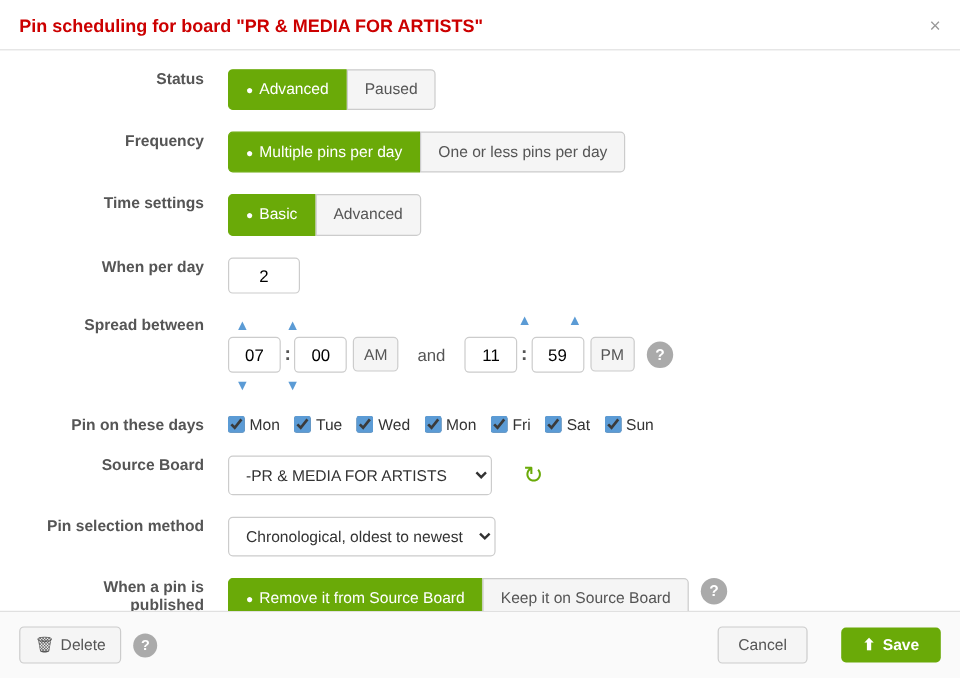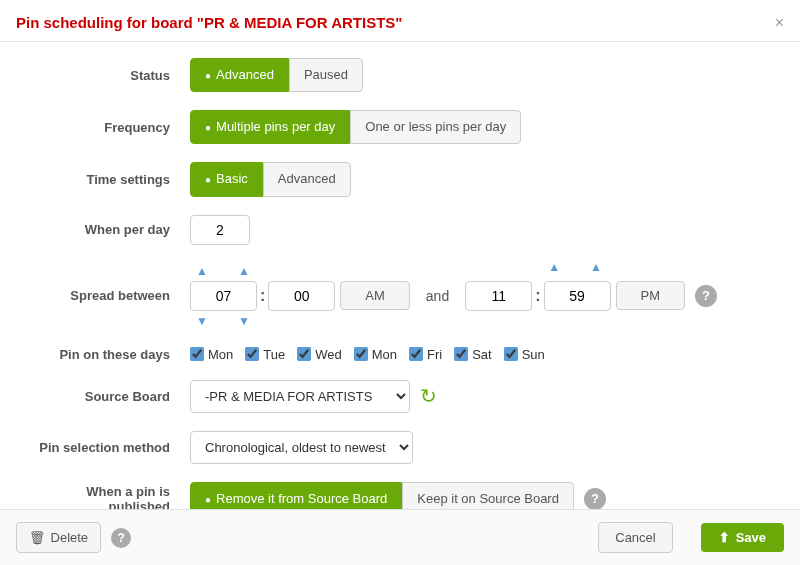--- a/index.html
+++ b/index.html
@@ -46,21 +46,21 @@
       border: none;
       line-height: 1;
     }
     .dialog-body {
       flex: 1;
       overflow-y: auto;
       padding: 16px 30px;
     }
     .form-row {
       display: flex;
-      align-items: center;
+      align-items: flex-start;
       margin-bottom: 18px;
     }
     .form-label {
       width: 160px;
       text-align: right;
       padding-right: 20px;
       color: #555;
       font-weight: bold;
       font-size: 13px;
       flex-shrink: 0;
@@ -105,36 +105,36 @@
     .time-group {
       display: flex;
       flex-direction: column;
       align-items: center;
     }
     .time-inputs {
       display: flex;
       align-items: center;
     }
     .time-input {
-      width: 67px;
+      width: 44px;
       padding: 6px 4px;
       border: 1px solid #ccc;
       border-radius: 4px;
       font-size: 14px;
       text-align: center;
     }
     .time-colon {
       margin: 0 3px;
       font-size: 16px;
       font-weight: bold;
       color: #555;
     }
     .time-ampm {
       margin-left: 5px;
-      padding: 6px 24px;
+      padding: 6px 8px;
       border: 1px solid #ccc;
       border-radius: 4px;
       background: #f5f5f5;
       font-size: 13px;
       color: #555;
     }
     .time-arrows {
       display: flex;
       gap: 3px;
       justify-content: center;
@@ -182,21 +182,21 @@
       color: #333;
     }
     .day-checkbox {
       width: 14px;
       height: 14px;
       accent-color: #5b9bd5;
     }
     .source-board-row {
       display: flex;
       align-items: center;
-      gap: 10px;
+      gap: 26px;
     }
     .select-field {
       padding: 7px 10px;
       border: 1px solid #ccc;
       border-radius: 4px;
       font-size: 13px;
       color: #333;
       background: #fff;
       min-width: 220px;
       cursor: pointer;

